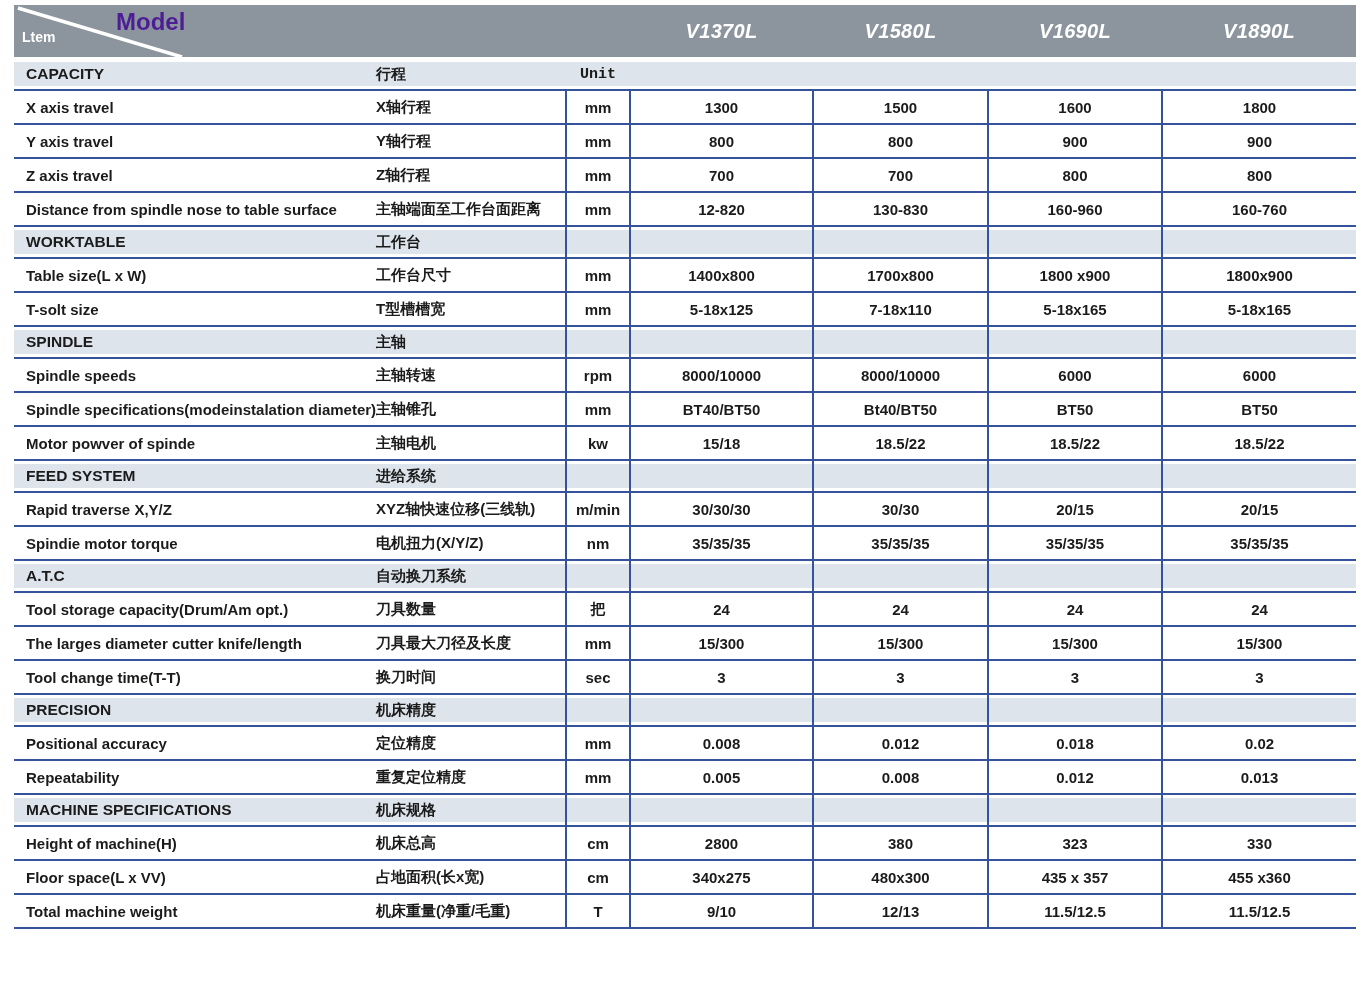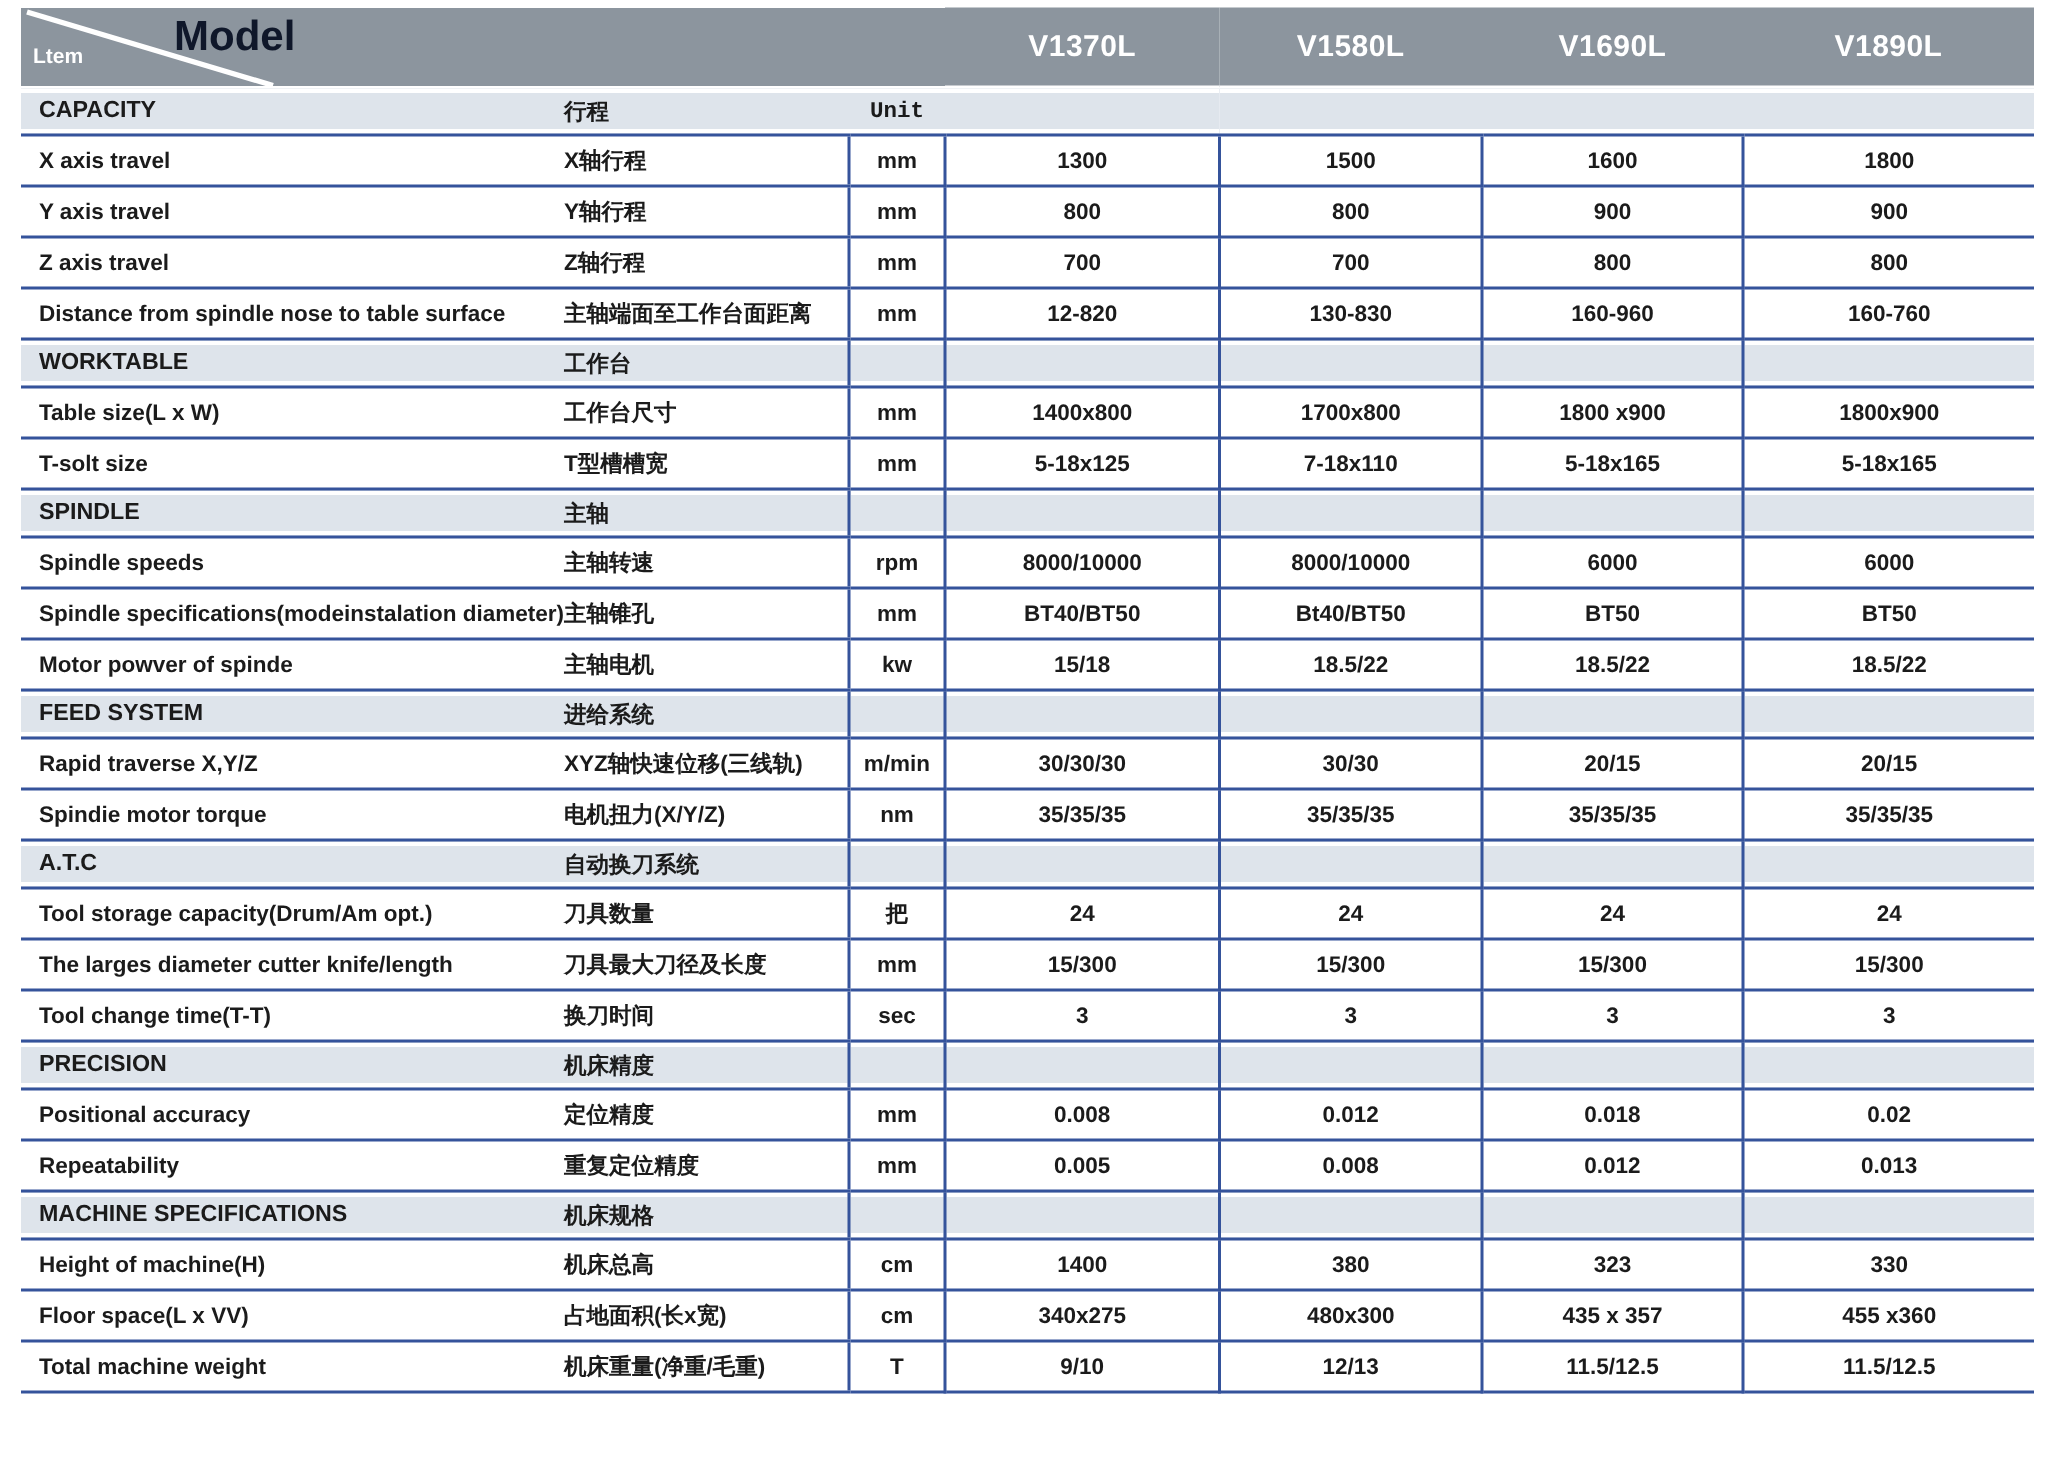--- a/index.html
+++ b/index.html
@@ -23,26 +23,27 @@
   td{padding:0;vertical-align:middle;font-size:15px;}
 
   
   .model-row td{
     height:53px;background:var(--header-bg);
     border-bottom:2px solid #ffffff;
   }
   .model-row td.model{
     color:#ffffff;font-weight:700;font-size:20px;text-align:center;
     letter-spacing:0.3px;
+    font-style:italic;
   }
   td.corner{position:relative;}
   td.corner svg{position:absolute;left:0;top:0;}
   .corner-model{
     position:absolute;left:102px;top:3px;
-    color:#0f172a;font-weight:700;font-size:28px;
+    color:#4c1d95;font-weight:700;font-size:24px;
   }
   .corner-item{
     position:absolute;left:8px;top:24px;
     color:#fff;font-weight:700;font-size:14px;
   }
 
   
   .section-row td{
     height:32px;background:var(--section-bg);
     box-shadow:inset 0 3px 0 #ffffff, inset 0 -3px 0 #ffffff;
@@ -309,21 +310,21 @@
           <td class="c-unit"></td>
           <td class="c-val"></td>
           <td class="c-val"></td>
           <td class="c-val"></td>
           <td class="c-val"></td>
         </tr>
         <tr class="data-row">
           <td class="c-en">Height of machine(H)</td>
           <td class="c-zh">机床总高</td>
           <td class="c-unit">cm</td>
-          <td class="c-val">1400</td>
+          <td class="c-val">2800</td>
           <td class="c-val">380</td>
           <td class="c-val">323</td>
           <td class="c-val">330</td>
         </tr>
         <tr class="data-row">
           <td class="c-en">Floor space(L x VV)</td>
           <td class="c-zh">占地面积(长x宽)</td>
           <td class="c-unit">cm</td>
           <td class="c-val">340x275</td>
           <td class="c-val">480x300</td>

